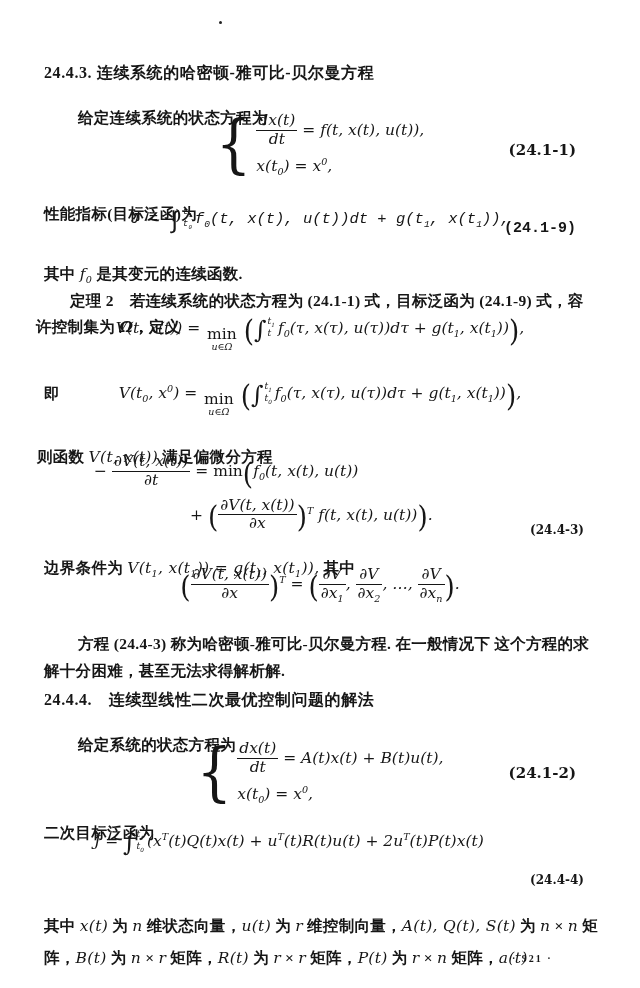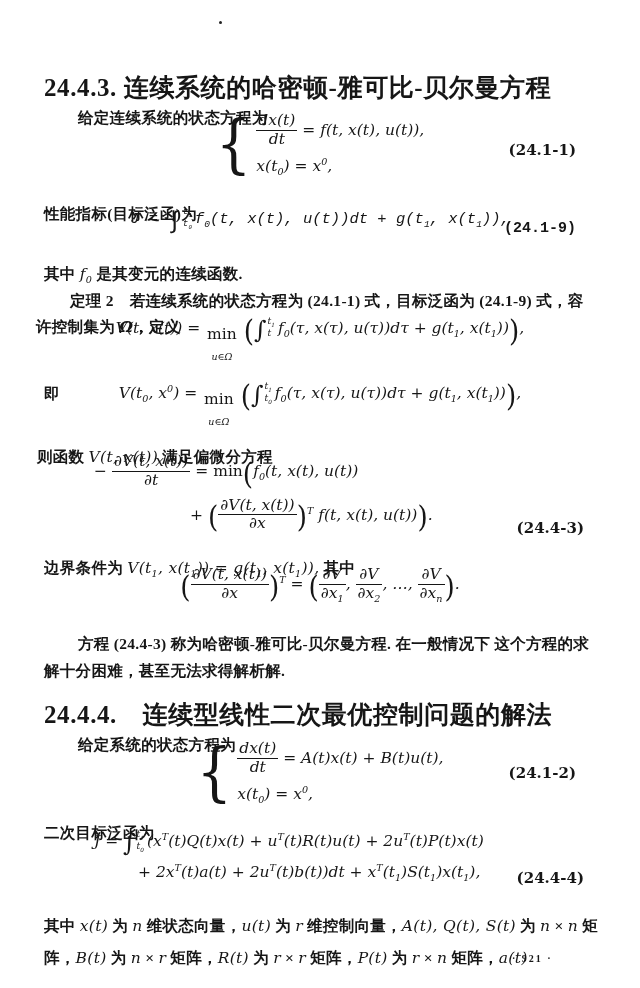--- a/index.html
+++ b/index.html
@@ -3,39 +3,39 @@
 <meta charset="utf-8">
 <style>
   html,body { margin:0; padding:0; }
   body {
     width:640px; height:988px; position:relative; overflow:hidden;
     background:#ffffff; color:#161616;
     font-family:"Liberation Serif","DejaVu Serif",serif;
   }
   .blk { position:absolute; }
   .cn { font-size:15.5px; font-weight:600; letter-spacing:0.3px; line-height:1.35; }
-  .heading { font-size:25px; font-weight:700; letter-spacing:0.6px; white-space:nowrap; }
+  .heading { font-size:16px; font-weight:700; letter-spacing:0.6px; white-space:nowrap; }
   .dot { width:3px; height:3px; background:#222; border-radius:50%; }
   
   .eq { left:42px; right:42px; font-family:"DejaVu Serif",serif; font-style:italic; font-size:15.5px; }
   .eq .ctr { text-align:center; }
   .mi { font-style:italic; font-family:"DejaVu Serif",serif; font-weight:500; }
   .rm { font-style:normal; }
   sub,sup { font-size:0.62em; font-style:inherit; }
   .frac { display:inline-block; text-align:center; vertical-align:-0.55em; line-height:1.15; }
   .frac .fn { display:block; border-bottom:1.3px solid #161616; padding:0 2px; }
   .frac .fd { display:block; padding:0 2px; }
   .intg { font-style:normal; font-size:1.55em; vertical-align:-0.2em; line-height:1; }
   .lims { display:inline-block; font-size:0.6em; line-height:1.15; vertical-align:-0.35em; text-align:left; margin:0 3px 0 1px; }
   .lims span { display:block; }
   .mm { display:inline-flex; flex-direction:column; align-items:center; line-height:1; font-style:normal; vertical-align:-0.35em; margin:0 2px; }
-  .mm .sb { font-size:9.5px; font-style:italic; margin-top:10px; }
+  .mm .sb { font-size:9.5px; font-style:italic; margin-top:0; }
   .bigp { font-style:normal; font-size:1.7em; vertical-align:-0.24em; line-height:0.9; display:inline-block; transform:scaleY(1.12); }
   .eqnum { position:absolute; right:22px; top:50%; transform:translateY(-50%); font-style:normal; font-weight:600; font-size:15px; }
-  .eqnum2 { position:absolute; right:14px; bottom:4px; font-style:normal; font-weight:600; font-size:15px; }
+  .eqnum2 { position:absolute; right:14px; bottom:4px; font-style:normal; font-weight:600; font-size:12px; }
   .cases-wrap { display:flex; align-items:center; width:max-content; margin:0 auto; gap:5px; }
   .brace { font-size:56px; font-style:normal; font-weight:400; transform:scaleY(1.15); line-height:60px; }
   .caselines { display:flex; flex-direction:column; align-items:flex-start; gap:7px; }
   .row1 { padding-left:52px; }
   .row2 { padding-left:148px; margin-top:7px; }
   .row2b { padding-left:96px; margin-top:7px; }
   .para { width:556px; text-indent:34px; }
   
   .pos-dot  { left:219px; top:21px; }
   .pos-h1   { left:44px;  top:50px; }
@@ -136,19 +136,18 @@
       <span>x(t<sub>0</sub>) = x<sup>0</sup>,</span>
     </span>
   </div>
   <span class="eqnum">(24.1-2)</span>
 </div>
 
 <p class="blk cn pos-p10">二次目标泛函为</p>
 
 <div class="blk eq pos-eq8">
   <div class="row1">J = <span class="intg">∫</span><span class="lims"><span>t<sub>1</sub></span><span>t<sub>0</sub></span></span>(x<sup>T</sup>(t)Q(t)x(t) + u<sup>T</sup>(t)R(t)u(t) + 2u<sup>T</sup>(t)P(t)x(t)</div>
-  <div class="row2b">+ 2x<sup>T</sup>(t)a(t) + 2u<sup>T</sup>(t)b(t))dt + x<sup>T</sup>(t<sub>1</sub>)S(t<sub>1</sub>)x(t<sub>1</sub>),</div>
   <span class="eqnum2">(24.4-4)</span>
 </div>
 
 <p class="blk cn pos-p11">其中 <span class="mi">x(t)</span> 为 <span class="mi">n</span> 维状态向量，<span class="mi">u(t)</span> 为 <span class="mi">r</span> 维控制向量，<span class="mi">A(t), Q(t), S(t)</span> 为 <span class="mi">n</span> × <span class="mi">n</span> 矩阵，<span class="mi">B(t)</span> 为 <span class="mi">n</span> × <span class="mi">r</span> 矩阵，<span class="mi">R(t)</span> 为 <span class="mi">r</span> × <span class="mi">r</span> 矩阵，<span class="mi">P(t)</span> 为 <span class="mi">r</span> × <span class="mi">n</span> 矩阵，<span class="mi">a(t)</span></p>
 
 <div class="blk pos-pgn">· 921 ·</div>
 
 </body></html>

